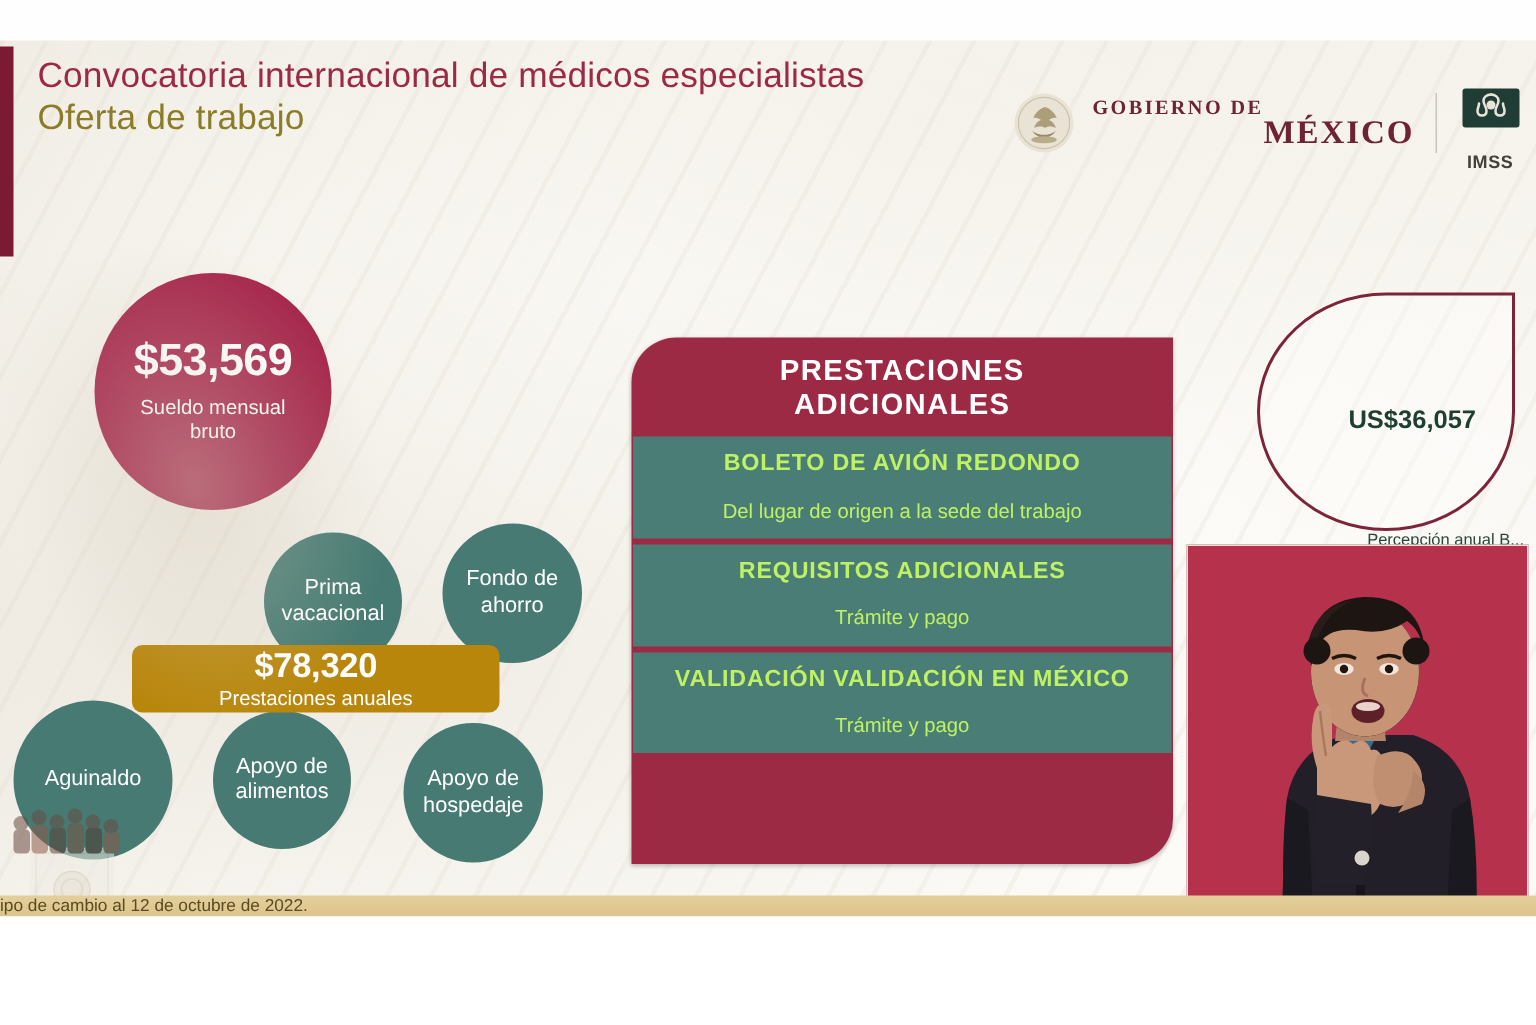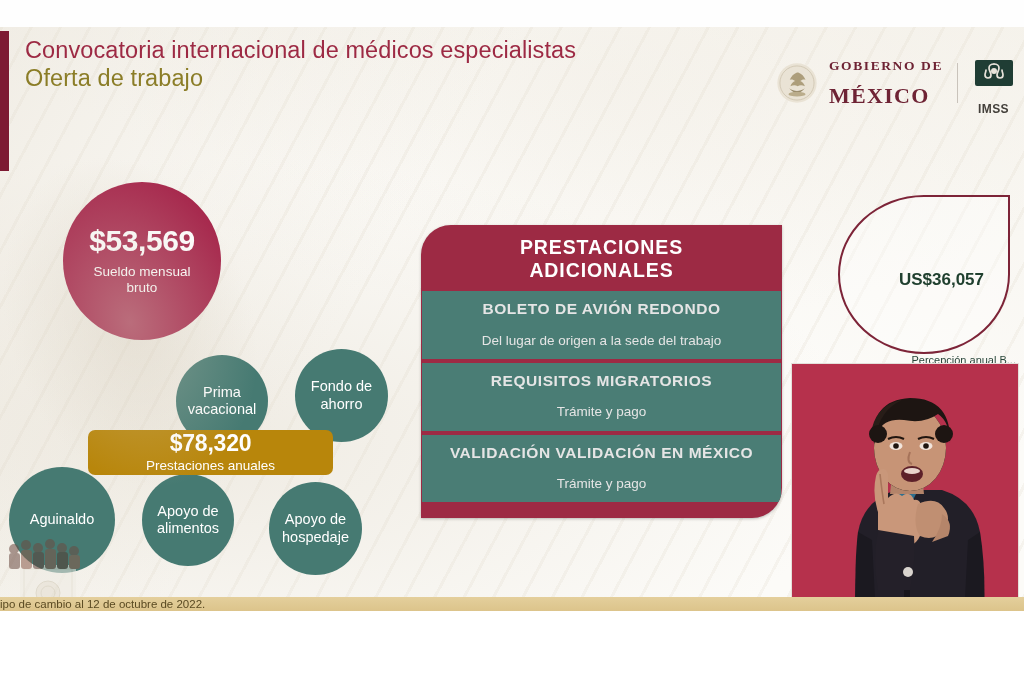--- a/index.html
+++ b/index.html
@@ -59,21 +59,21 @@
     white-space:nowrap;
   }
   .header .l2{
     font-size:23.5px;color:#8b7d27;letter-spacing:.1px;line-height:1.18;
     white-space:nowrap;
   }
 
   
   .logobar{position:absolute;right:9px;top:32px;display:flex;align-items:center;gap:11px;}
   .eagle{width:42px;height:42px;opacity:.92;}
-  .gobtext{display:flex;flex-direction:column;line-height:1;color:#6e2334;}
+  .gobtext{display:flex;flex-direction:row;line-height:1;color:#6e2334;}
   .gobtext .g1{
     font-family:"Liberation Serif","DejaVu Serif",serif;
     font-weight:bold;font-size:13.5px;letter-spacing:1.6px;
   }
   .gobtext .g2{
     font-family:"Liberation Serif","DejaVu Serif",serif;
     font-weight:bold;font-size:22px;letter-spacing:1.3px;margin-top:12px;
   }
   .logodiv{width:1px;height:40px;background:#c9c3bb;margin:0 3px;}
   .imss{width:43px;height:46px;display:flex;flex-direction:column;align-items:center;}
@@ -113,33 +113,33 @@
     position:absolute;left:88px;top:403px;width:245px;height:45px;
     background:#b8860b;border-radius:7px;
     display:flex;flex-direction:column;align-items:center;justify-content:center;
     color:#ffffff;text-align:center;
   }
   .gold-badge .amount{font-size:23px;font-weight:bold;line-height:1;letter-spacing:-.2px;}
   .gold-badge .lbl{font-size:13.5px;line-height:1;margin-top:4px;font-weight:500;}
 
   
   .panel{
-    position:absolute;left:421px;top:198px;width:361px;height:293px;
+    position:absolute;left:421px;top:198px;width:361px;height:351px;
     background:#9d2a44;
     border-radius:30px 0 30px 0;
     box-shadow:0 1px 3px rgba(0,0,0,.25);
     overflow:hidden;
   }
   .panel-title{
     color:#ffffff;text-align:center;font-size:19.5px;font-weight:bold;
     letter-spacing:.9px;line-height:1.18;
     padding:11px 10px 9px 10px;
   }
   .bar{
-    background:#4a7d75;color:#e5e5e5;text-align:center;
+    background:#4a7d75;color:#bef264;text-align:center;
     margin:0 1px 4px 1px;padding:9px 6px 10px 6px;
   }
   .bar .t1{font-size:15.5px;font-weight:bold;letter-spacing:.55px;line-height:1.2;}
   .bar .t2{font-size:13.5px;line-height:1.2;margin-top:14px;font-weight:500;}
 
   
   .drop{
     position:absolute;left:838px;top:168px;width:168px;height:155px;
     border:2px solid #7d2438;
     border-radius:50% 0 50% 50%;
@@ -254,21 +254,21 @@
     <div class="panel">
       <div class="panel-title">
         <span>PRESTACIONES</span><br>
         <span>ADICIONALES</span>
       </div>
       <div class="bar">
         <div class="t1">BOLETO DE AVIÓN REDONDO</div>
         <div class="t2">Del lugar de origen a la sede del trabajo</div>
       </div>
       <div class="bar">
-        <div class="t1">REQUISITOS MIGRATORIOS</div>
+        <div class="t1">REQUISITOS ADICIONALES</div>
         <div class="t2">Trámite y pago</div>
       </div>
       <div class="bar">
         <div class="t1">VALIDACIÓN VALIDACIÓN EN MÉXICO</div>
         <div class="t2">Trámite y pago</div>
       </div>
     </div>
 
     <div class="drop">
       <div class="sub">US$36,057</div>

